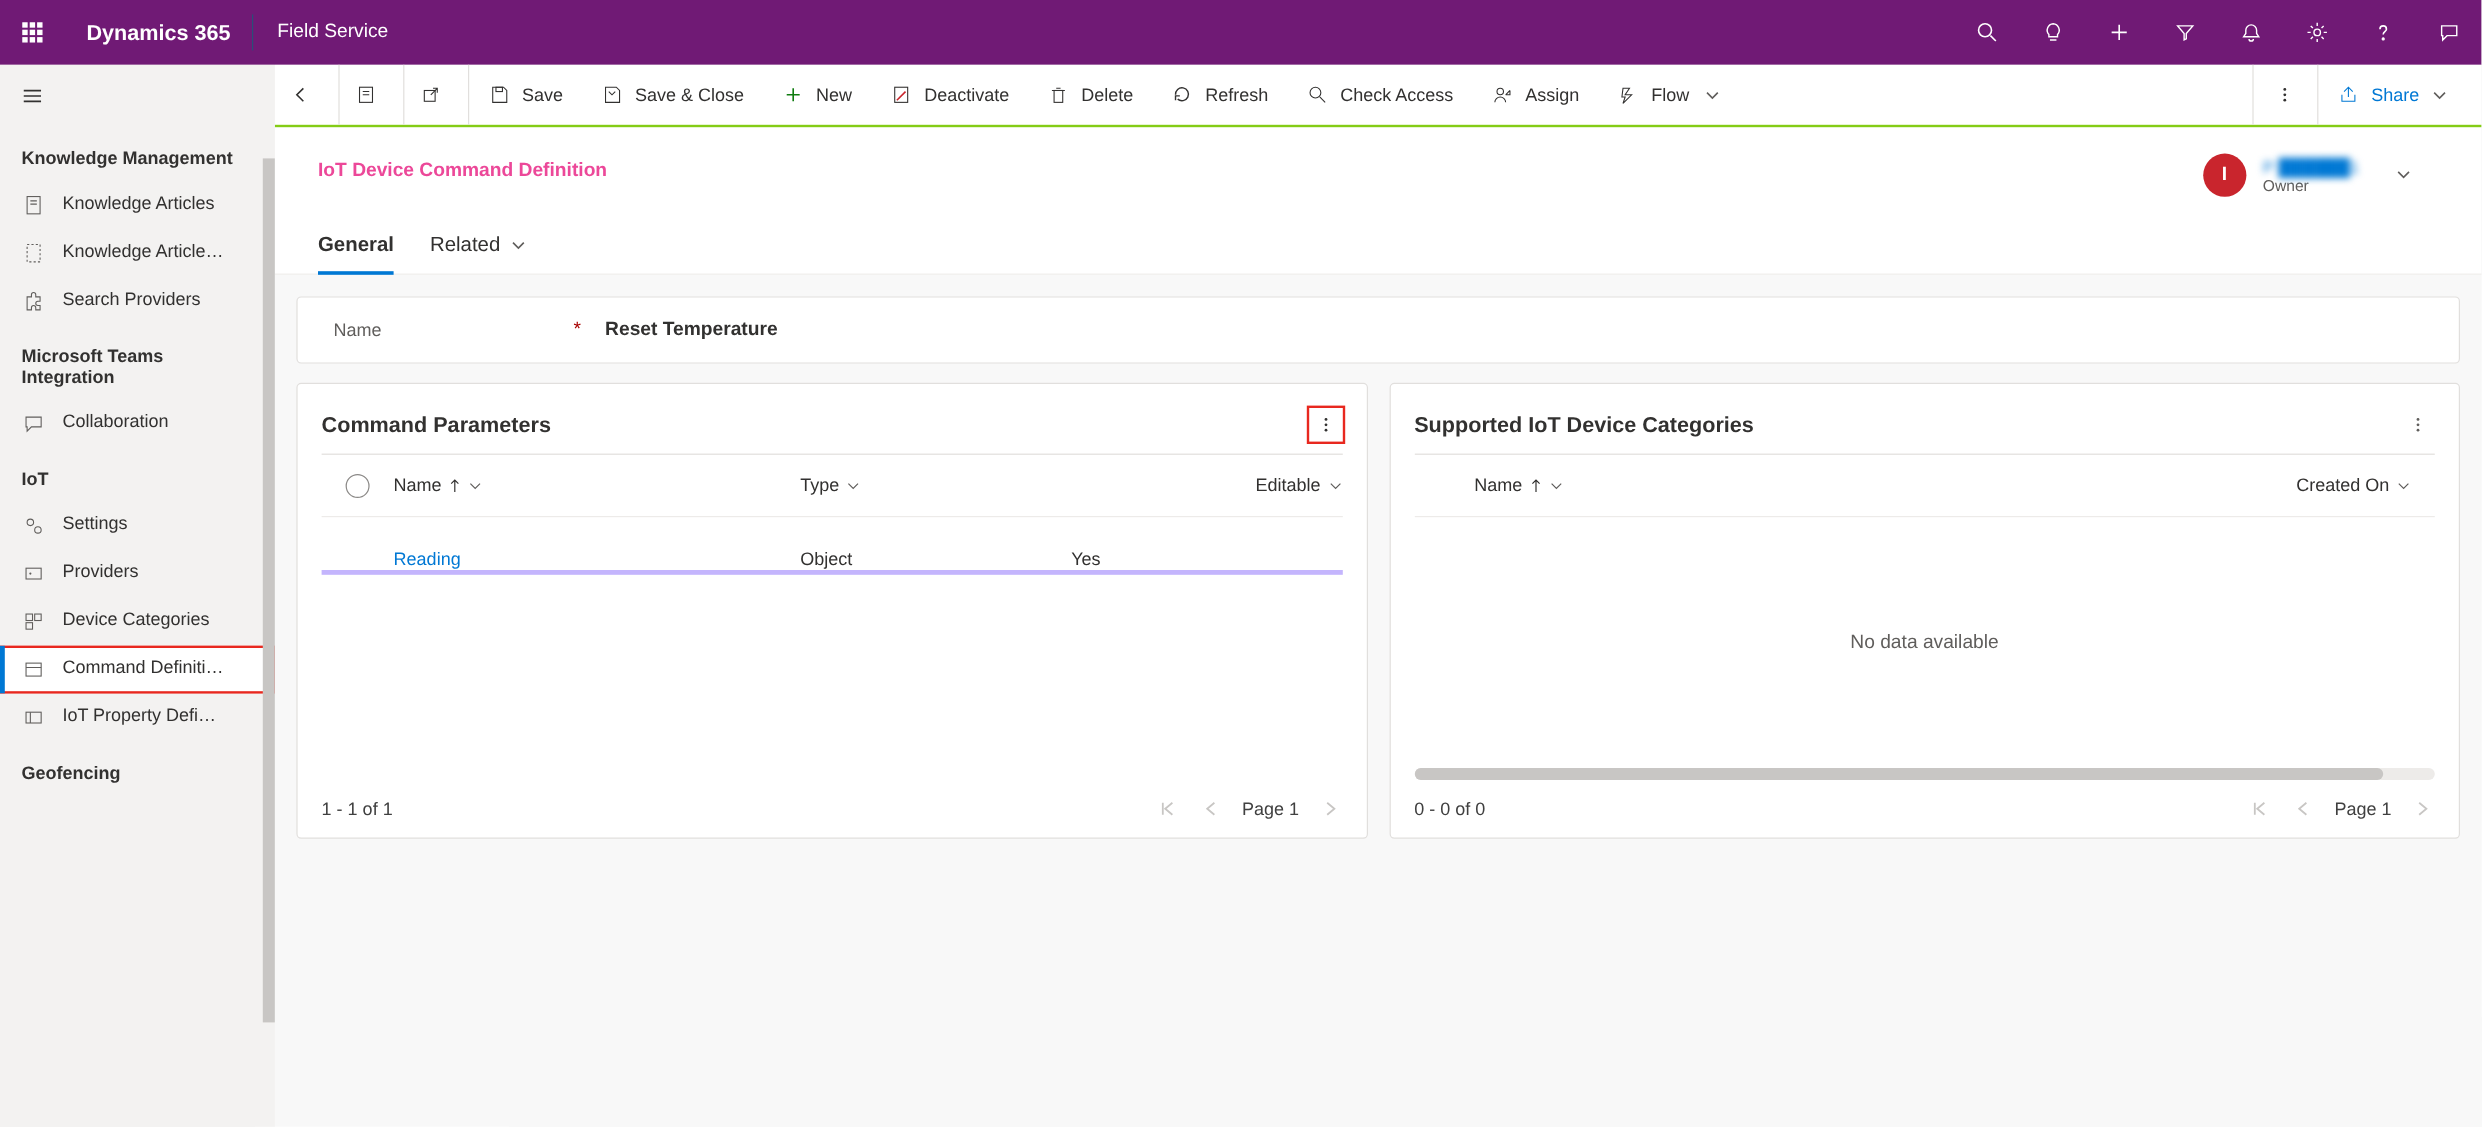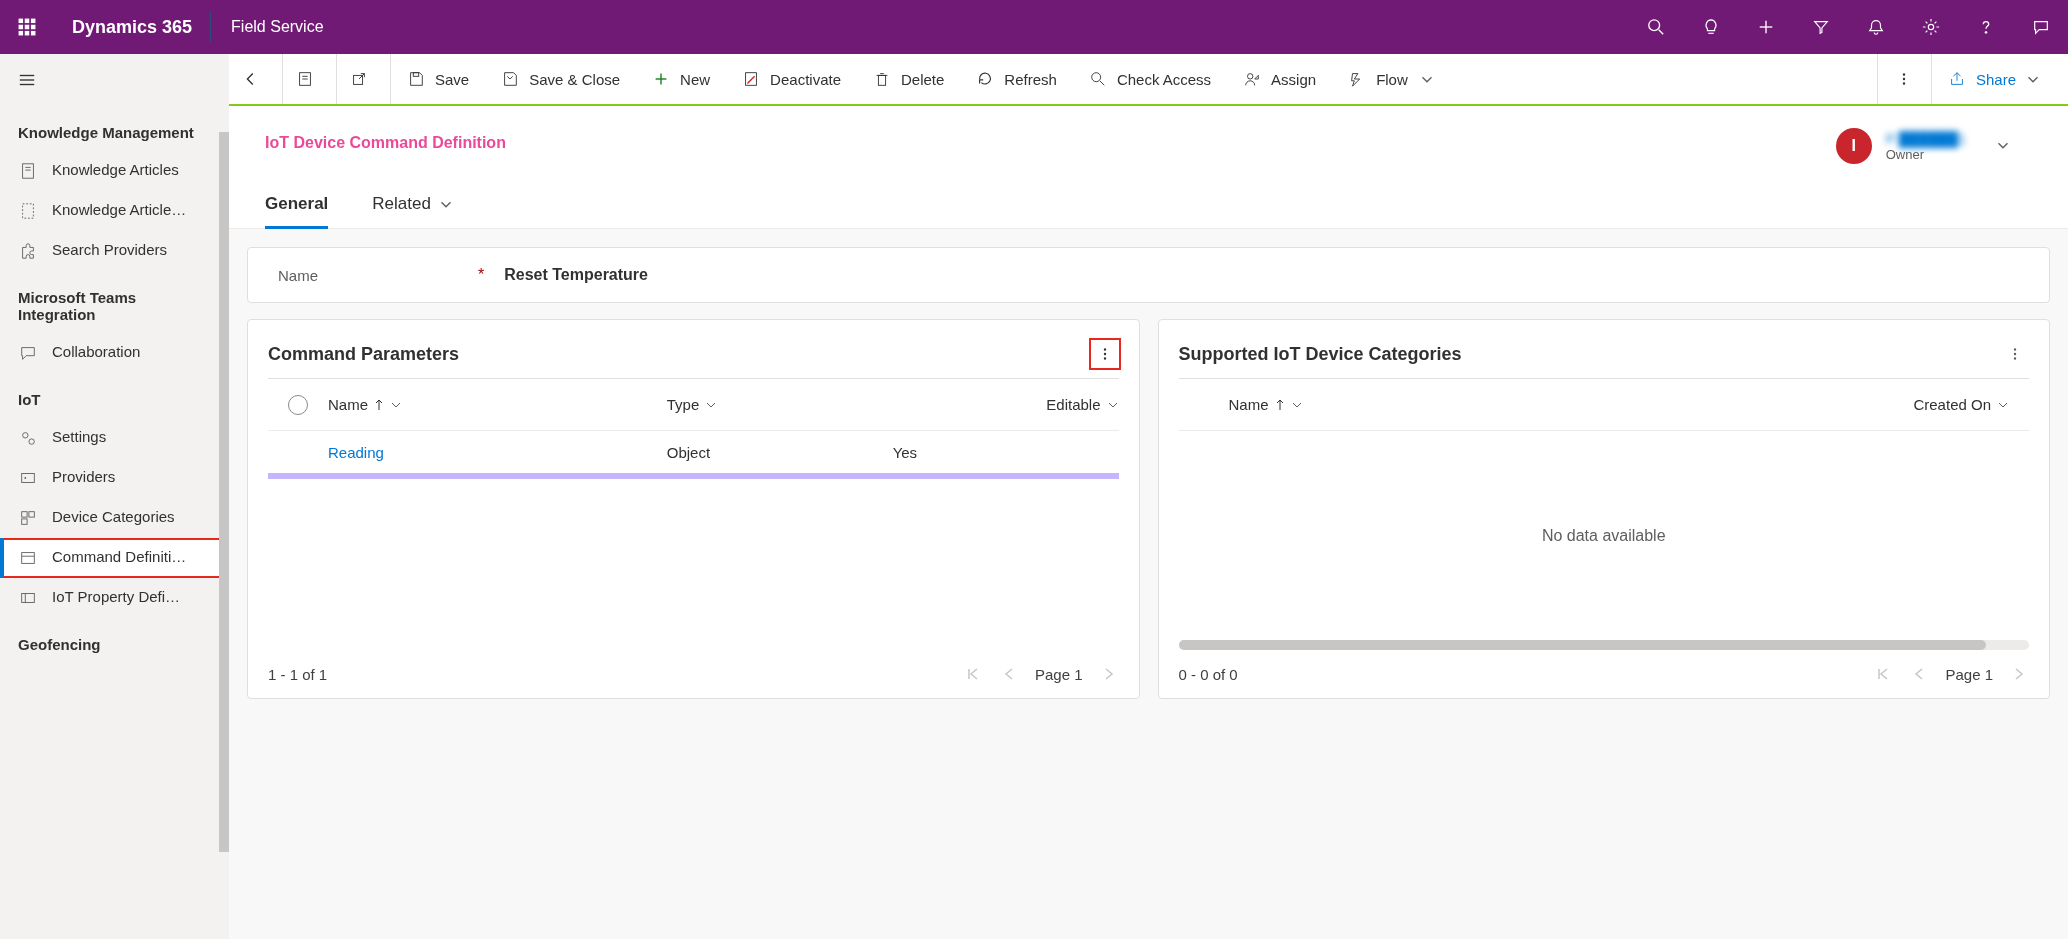--- a/index.html
+++ b/index.html
@@ -46,21 +46,21 @@
   .record-header h1 { margin:0; font-size:27px; font-weight:600; }
   .record-header h1 .suffix { font-size:16px; font-weight:400; color:#605e5c; margin-left:6px; }
   .record-header .subtitle { font-size:16px; color:#ec4899; margin-top:6px; font-weight:600; }
   .owner-box { display:flex; align-items:center; margin-right:20px; }
   .owner-box .avatar { width:36px; height:36px; border-radius:50%; background:#c9252d; color:#fff; display:flex; align-items:center; justify-content:center; font-weight:600; font-size:16px; margin-right:14px; }
   .owner-box .ownername { color:#0078d4; filter:blur(3px); }
   .owner-box .ownerlabel { font-size:13px; color:#605e5c; }
   .owner-box .chev { margin-left:28px; }
 
   
-  .tabs { padding:30px 33px 0 36px; display:flex; gap:44px; border-bottom:1px solid #edebe9; }
+  .tabs { padding:30px 33px 0 36px; display:flex; gap:30px; border-bottom:1px solid #edebe9; }
   .tab { padding-bottom:14px; font-size:17px; color:#323130; cursor:pointer; position:relative; display:flex; align-items:center; gap:6px;}
   .tab.active { font-weight:600; }
   .tab.active::after { content:""; position:absolute; left:0; right:0; bottom:-1px; height:3px; background:#0078d4; }
 
   
   .body-area { background:#f8f8f8; padding:18px 18px; flex:1; }
   .card { background:#fff; border:1px solid #e1dfdd; border-radius:4px; padding:18px 30px; margin-bottom:16px; }
   .card.form { }
   .form-row { display:flex; align-items:center; }
   .form-row .lbl { width:200px; color:#605e5c; font-size:15px;}
@@ -77,21 +77,21 @@
   .grid-table { border-top:1px solid #e1dfdd; }
   .grid-header { display:flex; align-items:center; height:52px; border-bottom:1px solid #edebe9; }
   .grid-header .col { font-size:15px; color:#323130; display:flex; align-items:center; gap:6px; }
   .col.checkbox { width:60px; display:flex; justify-content:center;}
   .circle { width:20px; height:20px; border:1.5px solid #8a8886; border-radius:50%; }
   .col.name { flex:1.2; }
   .col.type { flex:0.8; }
   .col.editable { flex:0.8;justify-content:flex-end; }
   .col.createdon { flex:0.8; justify-content:flex-end; padding-right:20px;}
 
-  .grid-row { display:flex; align-items:center; height:48px; border-bottom:6px solid #c4b5fd; }
+  .grid-row { display:flex; align-items:flex-end; height:48px; border-bottom:4px solid #c4b5fd; }
   .grid-row .cell { font-size:15px; }
   .grid-row .cell.name { flex:1.2; color:#0078d4; cursor:pointer; padding-left:0;}
   .grid-row .cell.name .indent { margin-left:0;}
   .grid-row .cell.type { flex:0.8; }
   .grid-row .cell.editable { flex:0.8; }
   .grid-row .cell.checkbox-cell { width:60px; }
 
   .nodata { flex:1; display:flex; align-items:center; justify-content:center; font-size:16px; color:#605e5c; }
 
   .gridcard .hscroll { height:10px; background:#edebe9; border-radius:5px; position:relative; margin-top:auto;}

